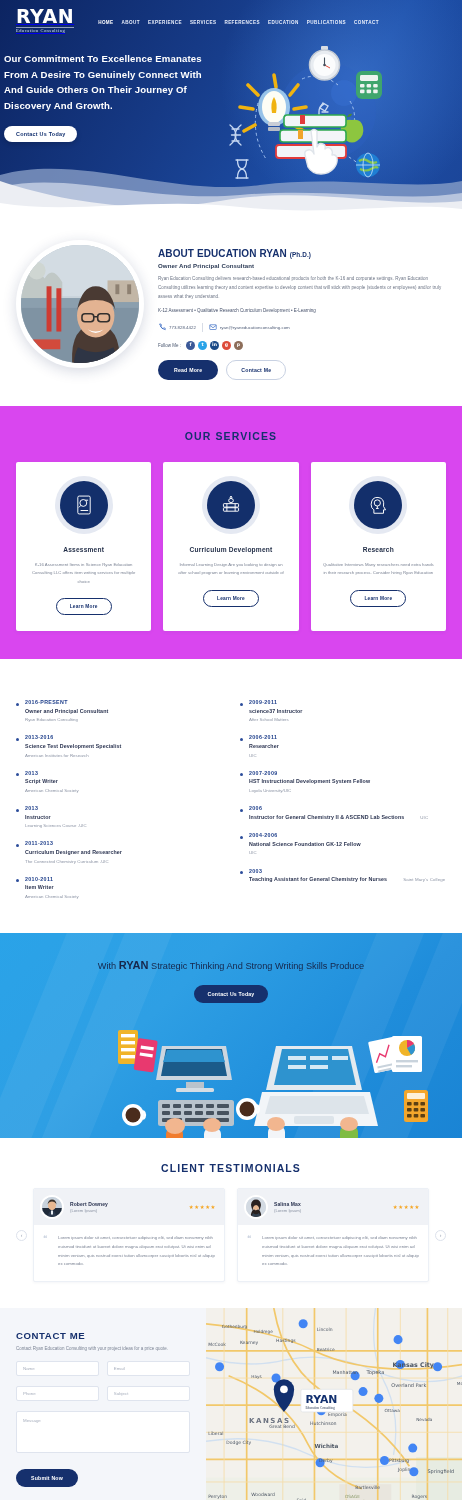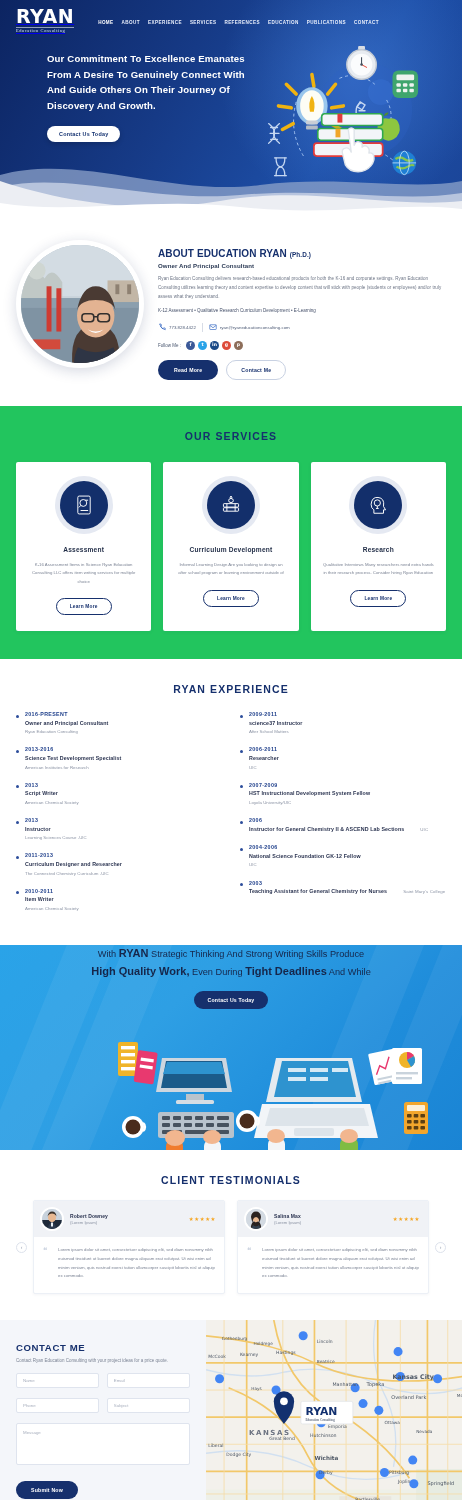--- a/index.html
+++ b/index.html
@@ -39,21 +39,21 @@
     margin-top:1px; font-family:"Liberation Serif", serif;
     border-top:1px solid rgba(255,255,255,.55); padding-top:1px;
   }
   .nav-links { display:flex; gap:8px; margin-left:14px; padding-top:5px; flex-wrap:nowrap; }
   .nav-links a {
     color:#e8eefb; font-size:4.6px; letter-spacing:.42px; text-decoration:none;
     white-space:nowrap; font-weight:bold;
   }
   .nav-links a.active { color:#ffffff; }
 
-  .hero-body { position:relative; z-index:5; display:flex; padding:18px 16px 0 22px;margin-left:25px; }
+  .hero-body { position:relative; z-index:5; display:flex; padding:18px 16px 0 4px; }
   .hero-left { width:212px; }
   .hero-title {
     color:#ffffff; font-size:9.6px; font-weight:bold; line-height:1.62;
     letter-spacing:.15px;
   }
   .hero-btn {
     display:inline-block; margin-top:12px;
     background:#ffffff; color:#12306f;
     font-size:5.4px; font-weight:bold; letter-spacing:.25px;
     padding:5px 12px; border-radius:20px; border:none; cursor:pointer;
@@ -113,21 +113,21 @@
     font-size:5.2px; font-weight:bold; padding:6px 16px; border-radius:20px;
     letter-spacing:.2px;
   }
   .btn-ghost {
     background:#fff; color:#16306d; border:1px solid #c8d1e2; cursor:pointer;
     font-size:5.2px; font-weight:bold; padding:6px 14px; border-radius:20px;
     letter-spacing:.2px;
   }
 
   
-  .services { background:#22c55e; padding:24px 16px 28px 16px; }
+  .services { background:#d946ef; padding:24px 16px 28px 16px; }
   .sec-title {
     text-align:center; color:#16306d; font-size:10.5px; font-weight:bold;
     letter-spacing:1.1px; margin-bottom:20px;
   }
   .svc-grid { display:flex; gap:12px; }
   .svc-card {
     flex:1 1 0; background:#ffffff; border-radius:2px;
     padding:14px 10px 16px 10px; text-align:center;
     box-shadow:0 1px 4px rgba(30,50,100,.07);
   }
@@ -175,21 +175,21 @@
 
   
   .cta {
     position:relative; height:205px; overflow:hidden;
     background:linear-gradient(135deg,#2aa3e8 0%,#2e9fe4 35%,#1f8ddb 70%,#1a84d4 100%);
   }
   .cta-stripe {
     position:absolute; top:-40px; width:44px; height:320px;
     background:rgba(255,255,255,.06); transform:rotate(22deg);
   }
-  .cta-inner { position:relative; z-index:3; text-align:center; }
+  .cta-inner { position:relative; z-index:3; padding-top:24px; text-align:center; }
   .cta-text { color:#16264a; font-size:9.2px; line-height:1.62; font-weight:500; }
   .cta-text .bb { font-weight:bold; font-size:11px; }
   .cta-btn {
     margin-top:10px; background:#16306d; color:#fff; border:none; cursor:pointer;
     font-size:5.2px; font-weight:bold; padding:6px 14px; border-radius:20px;
     letter-spacing:.2px;
   }
   .cta-art { position:absolute; left:0; right:0; bottom:0; height:110px; z-index:2; }
   .cta-art svg { display:block; width:100%; height:100%; }
 
@@ -497,21 +497,20 @@
                 <circle cx="15" cy="13" r="4.5"></circle>
                 <line x1="15" y1="17.5" x2="15" y2="21"></line>
                 <line x1="13" y1="21" x2="17" y2="21"></line>
               </svg>
             </div>
           </div><div class="svc-name">Research</div><div class="svc-desc">Qualitative Interviews Many researchers need extra hands in their research process. Consider hiring Ryan Education</div><button class="svc-btn">Learn More</button></div>
       </div>
   </section>
 
   <section class="experience">
-    <h2 class="sec-title" style="margin-bottom:0">RYAN EXPERIENCE</h2>
     <div class="exp-cols">
       <div class="exp-col" id="exp-left">
           <div class="exp-item">
             <span class="exp-bullet"></span>
             <div style="flex:1 1 auto;">
               <div class="exp-years">2016-PRESENT</div>
               <div class="exp-role">Owner and Principal Consultant</div>
               <div class="exp-org">Ryan Education Consulting</div>
             </div>
           </div>
@@ -610,23 +609,20 @@
   <section class="cta">
     <div class="cta-stripe" style="left:20px;"></div>
     <div class="cta-stripe" style="left:78px;"></div>
     <div class="cta-stripe" style="left:330px;"></div>
     <div class="cta-stripe" style="left:396px;"></div>
 
     <div class="cta-inner">
       <div class="cta-text">
         <div>
           <span>With </span><span class="bb">RYAN</span><span> Strategic Thinking And Strong Writing Skills Produce</span>
-        </div>
-        <div>
-          <span class="bb">High Quality Work,</span><span> Even During </span><span class="bb">Tight Deadlines</span><span> And While</span>
         </div>
       </div>
       <button class="cta-btn">Contact Us Today</button>
     </div>
 
     <div class="cta-art">
       <svg viewBox="0 0 462 110" xmlns="http://www.w3.org/2000/svg">
 
         <g transform="translate(118,2)">
           <rect x="0" y="0" width="20" height="34" rx="2" fill="#f0b429"></rect>

